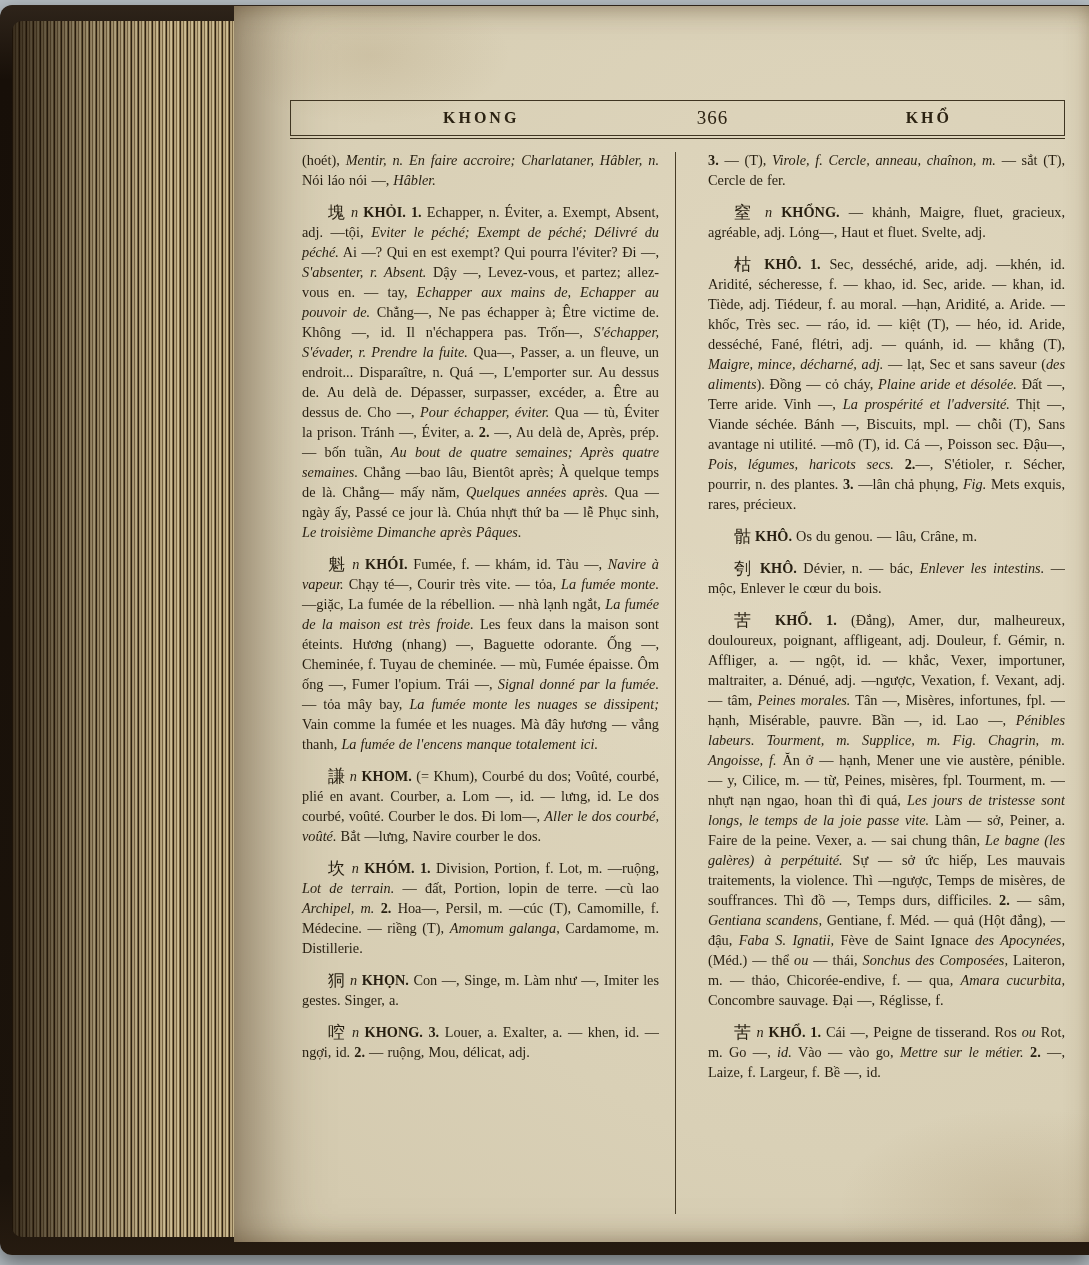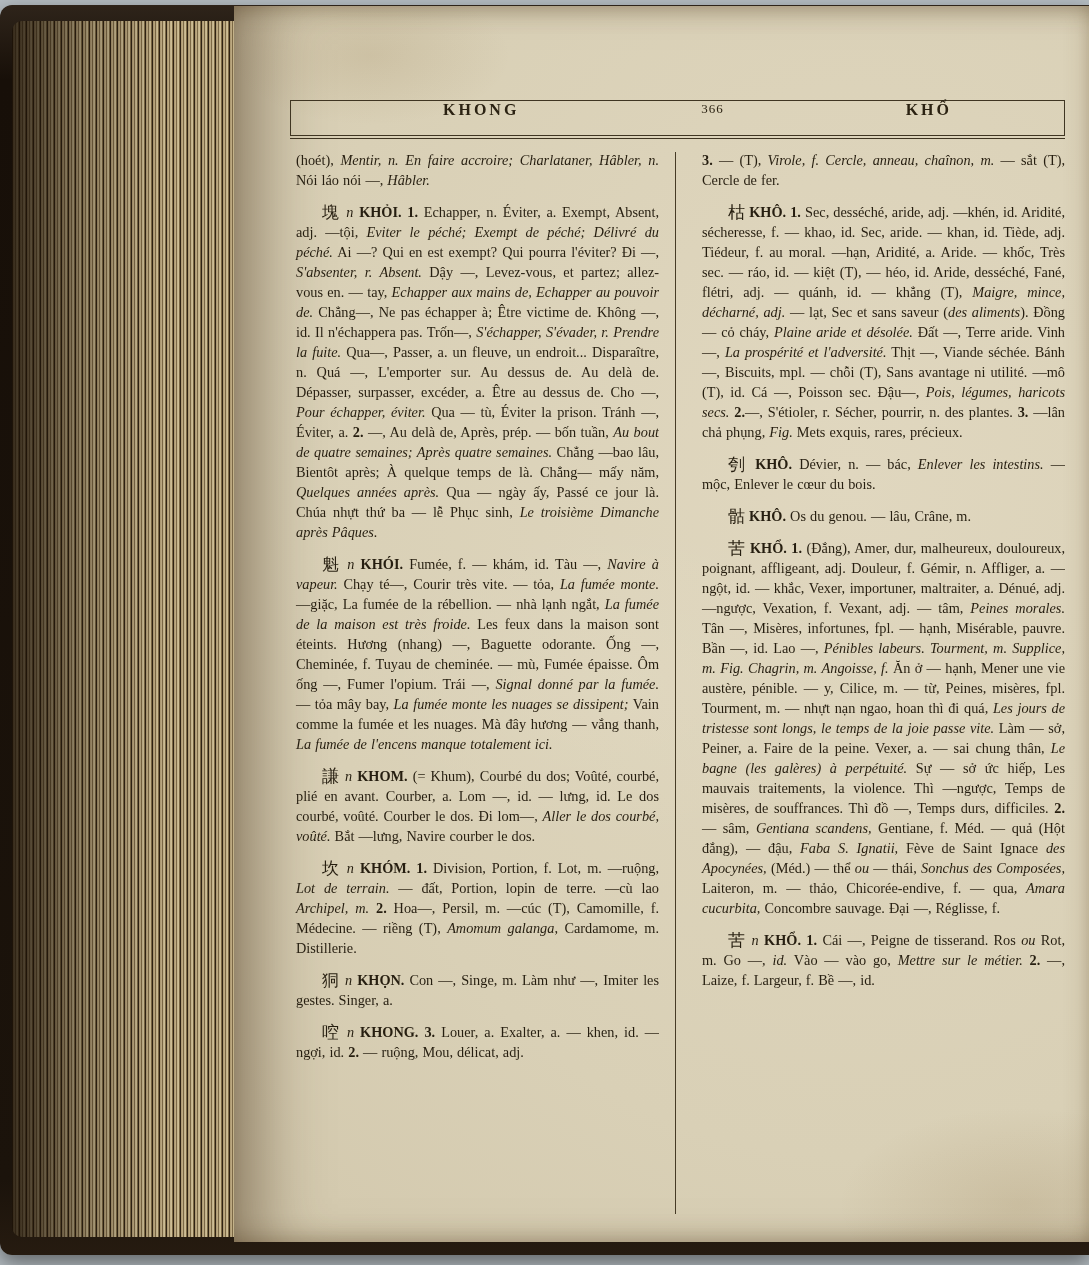--- a/index.html
+++ b/index.html
@@ -42,38 +42,38 @@
   .page::before{
     content:"";position:absolute;inset:0;pointer-events:none;
     background:
       radial-gradient(200px 100px at 16% 4%, rgba(120,88,40,.12), transparent 70%),
       radial-gradient(260px 140px at 92% 97%, rgba(120,88,40,.14), transparent 70%),
       radial-gradient(380px 240px at 45% 55%, rgba(255,252,238,.07), transparent 70%);
   }
   .running-head{
     position:absolute;left:56px;right:24px;top:94px;height:36px;
     border:1px solid #3f3522;
-    display:flex;align-items:flex-start;justify-content:space-between;
+    display:flex;align-items:center;justify-content:space-between;
     padding:0 112px 0 152px;box-sizing:border-box;
     color:#2b2212;
   }
   .running-head::after{
     content:"";position:absolute;left:-1px;right:-1px;bottom:-4px;height:1px;
     background:#3f3522;
   }
   .head-word{font-size:16px;font-weight:bold;letter-spacing:3px;}
-  .head-page{font-size:13px;letter-spacing:1px;}
+  .head-page{font-size:19px;letter-spacing:1px;}
   .columns{
     position:absolute;left:52px;right:24px;top:144px;bottom:28px;
     display:flex;color:#261e10;overflow:hidden;
   }
   .col{flex:1;overflow:hidden;}
   .col-divider{width:1px;background:#463b26;margin:2px 16px 0 16px;}
   p.entry{
-    margin:0 0 12px 10px;
+    margin:0 0 12px 16px;
     text-align:justify;
     font-size:14.3px;line-height:20px;
     word-spacing:.5px;
   }
   p.entry.indent{text-indent:26px;}
   .s-b{font-weight:700;}
   .s-i{font-style:italic;}
   .s-c{font-size:17px;line-height:0;vertical-align:-1px;font-family:"DejaVu Sans",sans-serif;}
 </style>
 </head>
@@ -93,21 +93,22 @@
           <p class="entry indent"><span class="s-c">塊</span><span class="s-i"> n </span><span class="s-b">KHỎI. 1.</span><span class="s-n"> Echapper, n. Éviter, a. Exempt, Absent, adj. —tội, </span><span class="s-i">Eviter le péché; Exempt de péché; Délivré du péché.</span><span class="s-n"> Ai —? Qui en est exempt? Qui pourra l'éviter? Đi —, </span><span class="s-i">S'absenter, r. Absent.</span><span class="s-n"> Dậy —, Levez-vous, et partez; allez-vous en. — tay, </span><span class="s-i">Echapper aux mains de, Echapper au pouvoir de.</span><span class="s-n"> Chẳng—, Ne pas échapper à; Être victime de. Không —, id. Il n'échappera pas. Trốn—, </span><span class="s-i">S'échapper, S'évader, r. Prendre la fuite.</span><span class="s-n"> Qua—, Passer, a. un fleuve, un endroit... Disparaître, n. Quá —, L'emporter sur. Au dessus de. Au delà de. Dépasser, surpasser, excéder, a. Être au dessus de. Cho —, </span><span class="s-i">Pour échapper, éviter.</span><span class="s-n"> Qua — tù, Éviter la prison. Tránh —, Éviter, a. </span><span class="s-b">2.</span><span class="s-n"> —, Au delà de, Après, prép. — bốn tuần, </span><span class="s-i">Au bout de quatre semaines; Après quatre semaines.</span><span class="s-n"> Chẳng —bao lâu, Bientôt après; À quelque temps de là. Chẳng— mấy năm, </span><span class="s-i">Quelques années après.</span><span class="s-n"> Qua — ngày ấy, Passé ce jour là. Chúa nhựt thứ ba — lễ Phục sinh, </span><span class="s-i">Le troisième Dimanche après Pâques.</span></p>
           <p class="entry indent"><span class="s-c">魁</span><span class="s-i"> n </span><span class="s-b">KHÓI.</span><span class="s-n"> Fumée, f. — khám, id. Tàu —, </span><span class="s-i">Navire à vapeur.</span><span class="s-n"> Chạy té—, Courir très vite. — tỏa, </span><span class="s-i">La fumée monte.</span><span class="s-n"> —giặc, La fumée de la rébellion. — nhà lạnh ngắt, </span><span class="s-i">La fumée de la maison est très froide.</span><span class="s-n"> Les feux dans la maison sont éteints. Hương (nhang) —, Baguette odorante. Ống —, Cheminée, f. Tuyau de cheminée. — mù, Fumée épaisse. Ôm ống —, Fumer l'opium. Trái —, </span><span class="s-i">Signal donné par la fumée.</span><span class="s-n"> — tỏa mây bay, </span><span class="s-i">La fumée monte les nuages se dissipent;</span><span class="s-n"> Vain comme la fumée et les nuages. Mà đây hương — vắng thanh, </span><span class="s-i">La fumée de l'encens manque totalement ici.</span></p>
           <p class="entry indent"><span class="s-c">謙</span><span class="s-i"> n </span><span class="s-b">KHOM.</span><span class="s-n"> (= Khum), Courbé du dos; Voûté, courbé, plié en avant. Courber, a. Lom —, id. — lưng, id. Le dos courbé, voûté. Courber le dos. Đi lom—, </span><span class="s-i">Aller le dos courbé, voûté.</span><span class="s-n"> Bắt —lưng, Navire courber le dos.</span></p>
           <p class="entry indent"><span class="s-c">坎</span><span class="s-i"> n </span><span class="s-b">KHÓM. 1.</span><span class="s-n"> Division, Portion, f. Lot, m. —ruộng, </span><span class="s-i">Lot de terrain.</span><span class="s-n"> — đất, Portion, lopin de terre. —cù lao </span><span class="s-i">Archipel, m.</span><span class="s-n"> </span><span class="s-b">2.</span><span class="s-n"> Hoa—, Persil, m. —cúc (T), Camomille, f. Médecine. — riềng (T), </span><span class="s-i">Amomum galanga</span><span class="s-n">, Cardamome, m. Distillerie.</span></p>
           <p class="entry indent"><span class="s-c">狪</span><span class="s-i"> n </span><span class="s-b">KHỌN.</span><span class="s-n"> Con —, Singe, m. Làm như —, Imiter les gestes. Singer, a.</span></p>
           <p class="entry indent"><span class="s-c">啌</span><span class="s-i"> n </span><span class="s-b">KHONG. 3.</span><span class="s-n"> Louer, a. Exalter, a. — khen, id. — ngợi, id. </span><span class="s-b">2.</span><span class="s-n"> — ruộng, Mou, délicat, adj.</span></p>
         </div>
       <div class="col-divider"></div>
       <div class="col" id="col-right">
           <p class="entry"><span class="s-b">3.</span><span class="s-n"> — (T), </span><span class="s-i">Virole, f. Cercle, anneau, chaînon, m.</span><span class="s-n"> — sắt (T), Cercle de fer.</span></p>
+          <p class="entry indent"><span class="s-c">窒</span><span class="s-i"> n </span><span class="s-b">KHỔNG.</span><span class="s-n"> — khảnh, Maigre, fluet, gracieux, agréable, adj. Lỏng—, Haut et fluet. Svelte, adj.</span></p>
           <p class="entry indent"><span class="s-c">枯</span><span class="s-n"> </span><span class="s-b">KHÔ. 1.</span><span class="s-n"> Sec, desséché, aride, adj. —khén, id. Aridité, sécheresse, f. — khao, id. Sec, aride. — khan, id. Tiède, adj. Tiédeur, f. au moral. —hạn, Aridité, a. Aride. — khốc, Très sec. — ráo, id. — kiệt (T), — héo, id. Aride, desséché, Fané, flétri, adj. — quánh, id. — khẳng (T), </span><span class="s-i">Maigre, mince, décharné, adj.</span><span class="s-n"> — lạt, Sec et sans saveur (</span><span class="s-i">des aliments</span><span class="s-n">). Đồng — cỏ cháy, </span><span class="s-i">Plaine aride et désolée.</span><span class="s-n"> Đất —, Terre aride. Vinh —, </span><span class="s-i">La prospérité et l'adversité.</span><span class="s-n"> Thịt —, Viande séchée. Bánh —, Biscuits, mpl. — chỗi (T), Sans avantage ni utilité. —mô (T), id. Cá —, Poisson sec. Đậu—, </span><span class="s-i">Pois, légumes, haricots secs.</span><span class="s-n"> </span><span class="s-b">2.</span><span class="s-n">—, S'étioler, r. Sécher, pourrir, n. des plantes. </span><span class="s-b">3.</span><span class="s-n"> —lân chả phụng, </span><span class="s-i">Fig.</span><span class="s-n"> Mets exquis, rares, précieux.</span></p>
+          <p class="entry indent"><span class="s-c">骷</span><span class="s-n"> </span><span class="s-b">KHÔ.</span><span class="s-n"> Os du genou. — lâu, Crâne, m.</span></p>
           <p class="entry indent"><span class="s-c">刳</span><span class="s-n"> </span><span class="s-b">KHÔ.</span><span class="s-n"> Dévier, n. — bác, </span><span class="s-i">Enlever les intestins.</span><span class="s-n"> — mộc, Enlever le cœur du bois.</span></p>
-          <p class="entry indent"><span class="s-c">骷</span><span class="s-n"> </span><span class="s-b">KHÔ.</span><span class="s-n"> Os du genou. — lâu, Crâne, m.</span></p>
           <p class="entry indent"><span class="s-c">苦</span><span class="s-n"> </span><span class="s-b">KHỔ. 1.</span><span class="s-n"> (Đắng), Amer, dur, malheureux, douloureux, poignant, affligeant, adj. Douleur, f. Gémir, n. Affliger, a. — ngột, id. — khắc, Vexer, importuner, maltraiter, a. Dénué, adj. —ngược, Vexation, f. Vexant, adj. — tâm, </span><span class="s-i">Peines morales.</span><span class="s-n"> Tân —, Misères, infortunes, fpl. — hạnh, Misérable, pauvre. Bần —, id. Lao —, </span><span class="s-i">Pénibles labeurs. Tourment, m. Supplice, m. Fig. Chagrin, m. Angoisse, f.</span><span class="s-n"> Ăn ở — hạnh, Mener une vie austère, pénible. — y, Cilice, m. — từ, Peines, misères, fpl. Tourment, m. — nhựt nạn ngao, hoan thì đi quá, </span><span class="s-i">Les jours de tristesse sont longs, le temps de la joie passe vite.</span><span class="s-n"> Làm — sở, Peiner, a. Faire de la peine. Vexer, a. — sai chung thân, </span><span class="s-i">Le bagne (les galères) à perpétuité.</span><span class="s-n"> Sự — sở ức hiếp, Les mauvais traitements, la violence. Thì —ngược, Temps de misères, de souffrances. Thì đồ —, Temps durs, difficiles. </span><span class="s-b">2.</span><span class="s-n"> — sâm, </span><span class="s-i">Gentiana scandens,</span><span class="s-n"> Gentiane, f. Méd. — quả (Hột đắng), — đậu, </span><span class="s-i">Faba S. Ignatii,</span><span class="s-n"> Fève de Saint Ignace </span><span class="s-i">des Apocynées,</span><span class="s-n"> (Méd.) — thể </span><span class="s-i">ou</span><span class="s-n"> — thái, </span><span class="s-i">Sonchus des Composées,</span><span class="s-n"> Laiteron, m. — thảo, Chicorée-endive, f. — qua, </span><span class="s-i">Amara cucurbita,</span><span class="s-n"> Concombre sauvage. Đại —, Réglisse, f.</span></p>
           <p class="entry indent"><span class="s-c">苦</span><span class="s-i"> n </span><span class="s-b">KHỔ. 1.</span><span class="s-n"> Cái —, Peigne de tisserand. Ros </span><span class="s-i">ou</span><span class="s-n"> Rot, m. Go —, </span><span class="s-i">id.</span><span class="s-n"> Vào — vào go, </span><span class="s-i">Mettre sur le métier.</span><span class="s-n"> </span><span class="s-b">2.</span><span class="s-n"> —, Laize, f. Largeur, f. Bề —, id.</span></p>
         </div>
     </div>
   </div>
 </div>
 
 </body></html>

